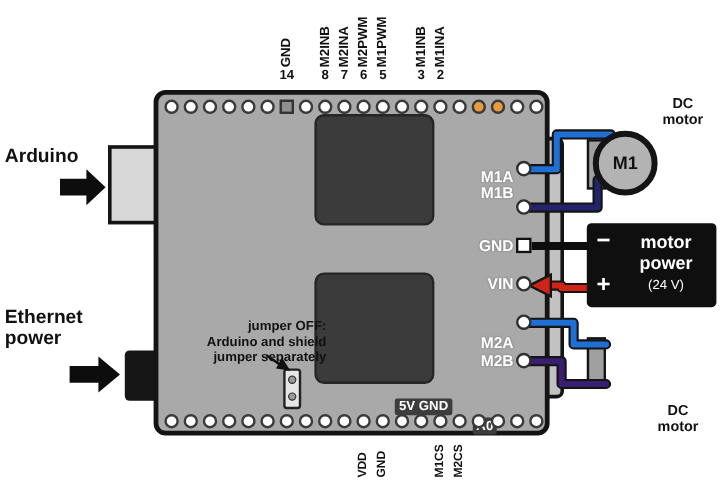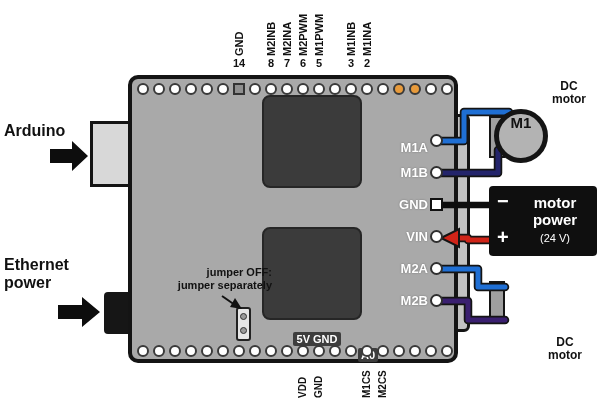--- a/index.html
+++ b/index.html
@@ -28,33 +28,33 @@
   
   .vlabel{position:absolute;width:14px;height:54px;writing-mode:vertical-rl;transform:rotate(180deg);
           line-height:14px;font-weight:bold;font-size:11px;color:#111;z-index:3;white-space:nowrap;}
   .vlabel.bottom{height:32px;font-size:10px;line-height:14px;}
   .pinnum{position:absolute;width:20px;text-align:center;font-weight:bold;font-size:11px;z-index:3;}
   
   .rlabel{position:absolute;left:384px;width:44px;text-align:right;color:#fff;font-weight:bold;
           font-size:13px;z-index:3;text-shadow:0 0 2px rgba(0,0,0,0.35);}
   
   .silk{position:absolute;background:#3d3d3d;color:#fff;font-weight:bold;font-size:11px;
-        text-align:center;border-radius:2px;z-index:3;height:14px;line-height:14px;}
+        text-align:center;border-radius:2px;z-index:3;height:14px;line-height:14px;margin-left:36px;}
   
   .biglabel{position:absolute;font-weight:bold;font-size:16px;line-height:18px;z-index:3;}
   
   .jnote{position:absolute;left:146px;top:266px;width:126px;text-align:right;font-weight:bold;
          font-size:11px;line-height:13px;z-index:3;}
   .jumper{position:absolute;left:236px;top:307px;width:15px;height:34px;background:#e6e6e6;
           border:2px solid #222;border-radius:3px;box-sizing:border-box;z-index:3;}
   .jumper .hole{position:absolute;left:2px;width:5px;height:5px;border:1.5px solid #333;
           border-radius:50%;background:#9a9a9a;}
   
   .motor{position:absolute;width:54px;height:54px;border:5px solid #141414;border-radius:50%;
-         background:#b3b3b3;box-sizing:border-box;z-index:6;display:flex;align-items:flex-start;
+         background:#b3b3b3;box-sizing:border-box;z-index:6;display:flex;align-items:center;
          justify-content:center;font-weight:bold;font-size:15px;color:#111;}
   .mtab{position:absolute;width:16px;height:42px;background:#9f9f9f;border:2px solid #141414;
         box-sizing:border-box;z-index:3;}
   .mcap{position:absolute;width:54px;text-align:center;font-weight:bold;font-size:12px;
         line-height:13px;z-index:6;}
   
   .pbox{position:absolute;left:489px;top:186px;width:108px;height:70px;background:#0f0f0f;
         border-radius:4px;z-index:6;color:#fff;}
   .pbox .sign{position:absolute;left:8px;font-size:20px;font-weight:bold;}
   .pbox .nm{position:absolute;left:30px;width:72px;text-align:center;font-weight:bold;font-size:15px;}
@@ -80,20 +80,21 @@
 
   <div class="board"></div>
   <div class="chip chip1"></div>
   <div class="chip chip2"></div>
 
   <div class="silk" style="left:293px;top:332px;width:48px;">5V GND</div>
   <div class="silk" style="left:358px;top:348px;width:20px;">A0 A1</div>
 
   <div class="jnote">
     <div>jumper OFF:</div>
+    <div>Arduino and shield</div>
     <div>jumper separately</div>
   </div>
   <div class="jumper">
     <div class="hole" style="top:4px;"></div>
     <div class="hole" style="top:18px;"></div>
   </div>
 
   <div class="mtab" style="left:489px;top:116px;"></div>
   <div class="mtab" style="left:489px;top:281px;"></div>
 
@@ -204,23 +205,23 @@
     <div class="vlabel" style="left: 344px; top: 2px;">M1INB</div>
     <div class="pinnum" style="left: 341px; top: 57px;">3</div>
     <div class="vlabel" style="left: 360px; top: 2px;">M1INA</div>
     <div class="pinnum" style="left: 357px; top: 57px;">2</div>
     <div class="vlabel bottom" style="left: 296px; top: 366px;">VDD</div>
     <div class="vlabel bottom" style="left: 312px; top: 366px;">GND</div>
     <div class="vlabel bottom" style="left: 360px; top: 366px;">M1CS</div>
     <div class="vlabel bottom" style="left: 376px; top: 366px;">M2CS</div>
     <div class="rlabel" style="top: 140px;">M1A</div>
     <div class="rpad" style="left: 430px; top: 134px;"></div>
-    <div class="rlabel" style="top: 165px;">M1B</div>
+    <div class="rlabel" style="top: 153px;">M1B</div>
     <div class="rpad" style="left: 430px; top: 166px;"></div>
     <div class="rlabel" style="top: 197px;">GND</div>
     <div class="rpad square" style="left: 430px; top: 198px;"></div>
     <div class="rlabel" style="top: 229px;">VIN</div>
     <div class="rpad" style="left: 430px; top: 230px;"></div>
-    <div class="rlabel" style="top: 261px;">M2A</div>
+    <div class="rlabel" style="top: 278px;">M2A</div>
     <div class="rpad" style="left: 430px; top: 262px;"></div>
     <div class="rlabel" style="top: 293px;">M2B</div>
     <div class="rpad" style="left: 430px; top: 294px;"></div>
   </div>
 
 </body></html>

